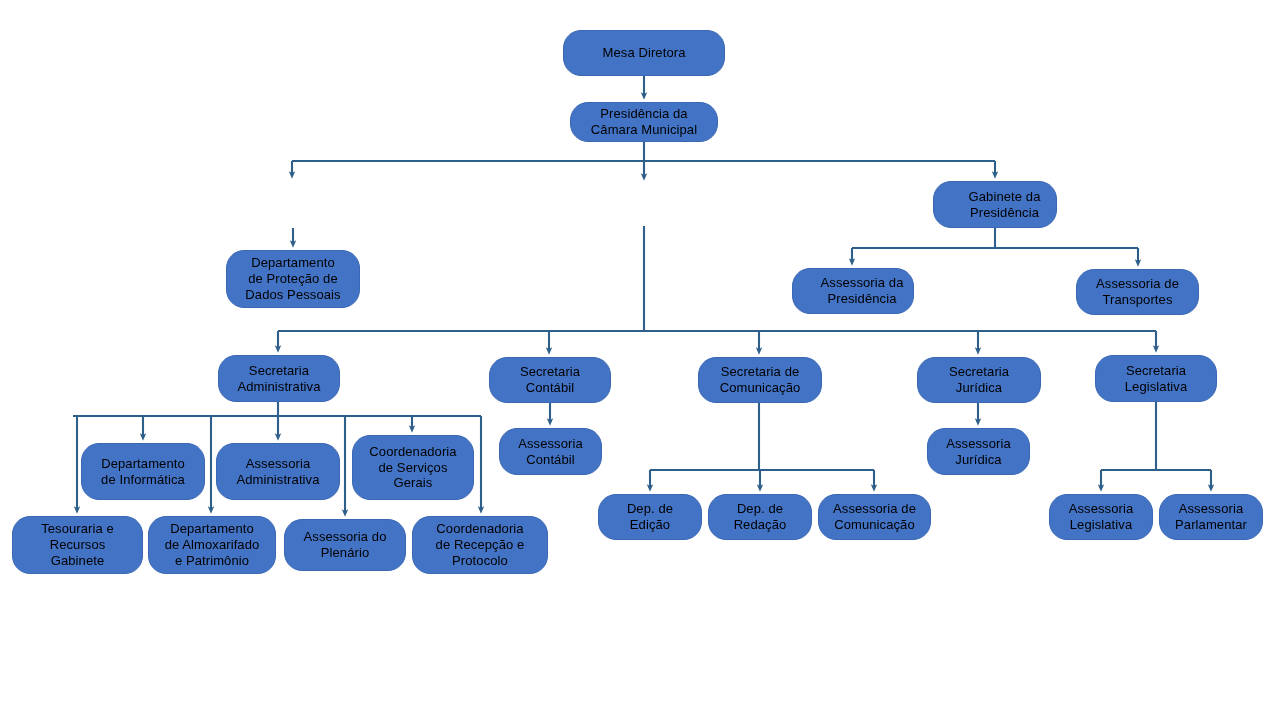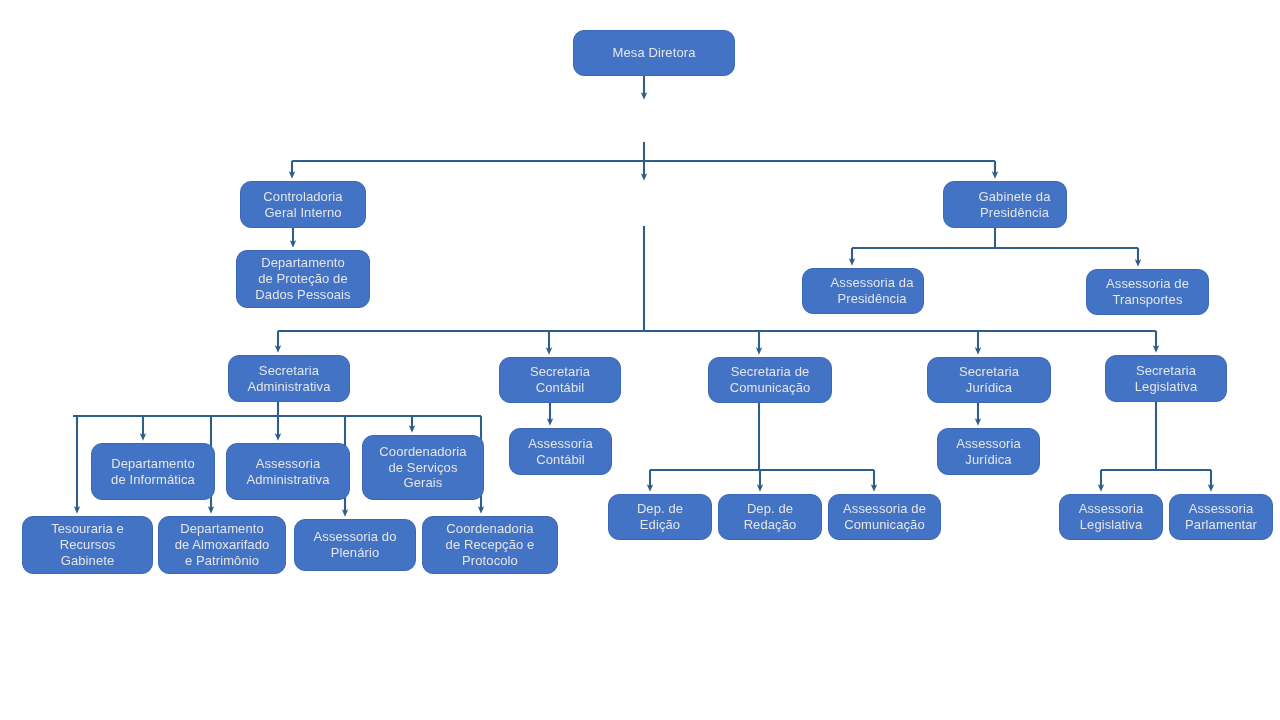--- a/index.html
+++ b/index.html
@@ -22,32 +22,31 @@
     top: 0;
     width: 1280px;
     height: 720px;
     pointer-events: none;
   }
   .node {
     position: absolute;
     box-sizing: border-box;
     background: #4373C5;
     border: 1px solid #3B68B4;
-    border-radius: 11px;
-    color: #e5e5e5;
+    border-radius: 18px;
+    color: #000000;
     display: flex;
     align-items: center;
     justify-content: center;
     text-align: center;
     line-height: 1.22;
     font-size: 13px;
     padding: 2px 5px;
     letter-spacing: 0.1px;
     white-space: pre-line;
-    margin-left: 10px;
   }
 </style>
 </head>
 <body>
 
 <div id="canvas">
 
   <svg id="connector-layer" viewBox="0 0 1280 720" xmlns="http://www.w3.org/2000/svg">
     <defs>
       <marker id="arrow" markerWidth="9" markerHeight="9" refX="4.2" refY="4" orient="auto" markerUnits="userSpaceOnUse">
@@ -103,22 +102,22 @@
 
       <path d="M1156,402 L1156,470"></path>
       <path d="M1101,470 L1211,470"></path>
       <path d="M1101,470 L1101,488" marker-end="url(#arrow)"></path>
       <path d="M1211,470 L1211,488" marker-end="url(#arrow)"></path>
 
     </g>
   </svg>
 
   <div class="node" style="left: 563px; top: 30px; width: 162px; height: 46px;">Mesa Diretora</div>
-  <div class="node" style="left: 230px; top: 181px; width: 126px; height: 47px;">Controladoria
-Geral Interno</div>
+  <div class="node" style="left: 570px; top: 102px; width: 148px; height: 40px;">Presidência da
+Câmara Municipal</div>
   <div class="node" style="left: 226px; top: 250px; width: 134px; height: 58px;">Departamento
 de Proteção de
 Dados Pessoais</div>
   <div class="node" style="left: 933px; top: 181px; width: 124px; height: 47px; padding-left: 24px;">Gabinete da
 Presidência</div>
   <div class="node" style="left: 792px; top: 268px; width: 122px; height: 46px; padding-left: 23px;">Assessoria da
 Presidência</div>
   <div class="node" style="left: 1076px; top: 269px; width: 123px; height: 46px;">Assessoria de
 Transportes</div>
   <div class="node" style="left: 218px; top: 355px; width: 122px; height: 47px;">Secretaria

